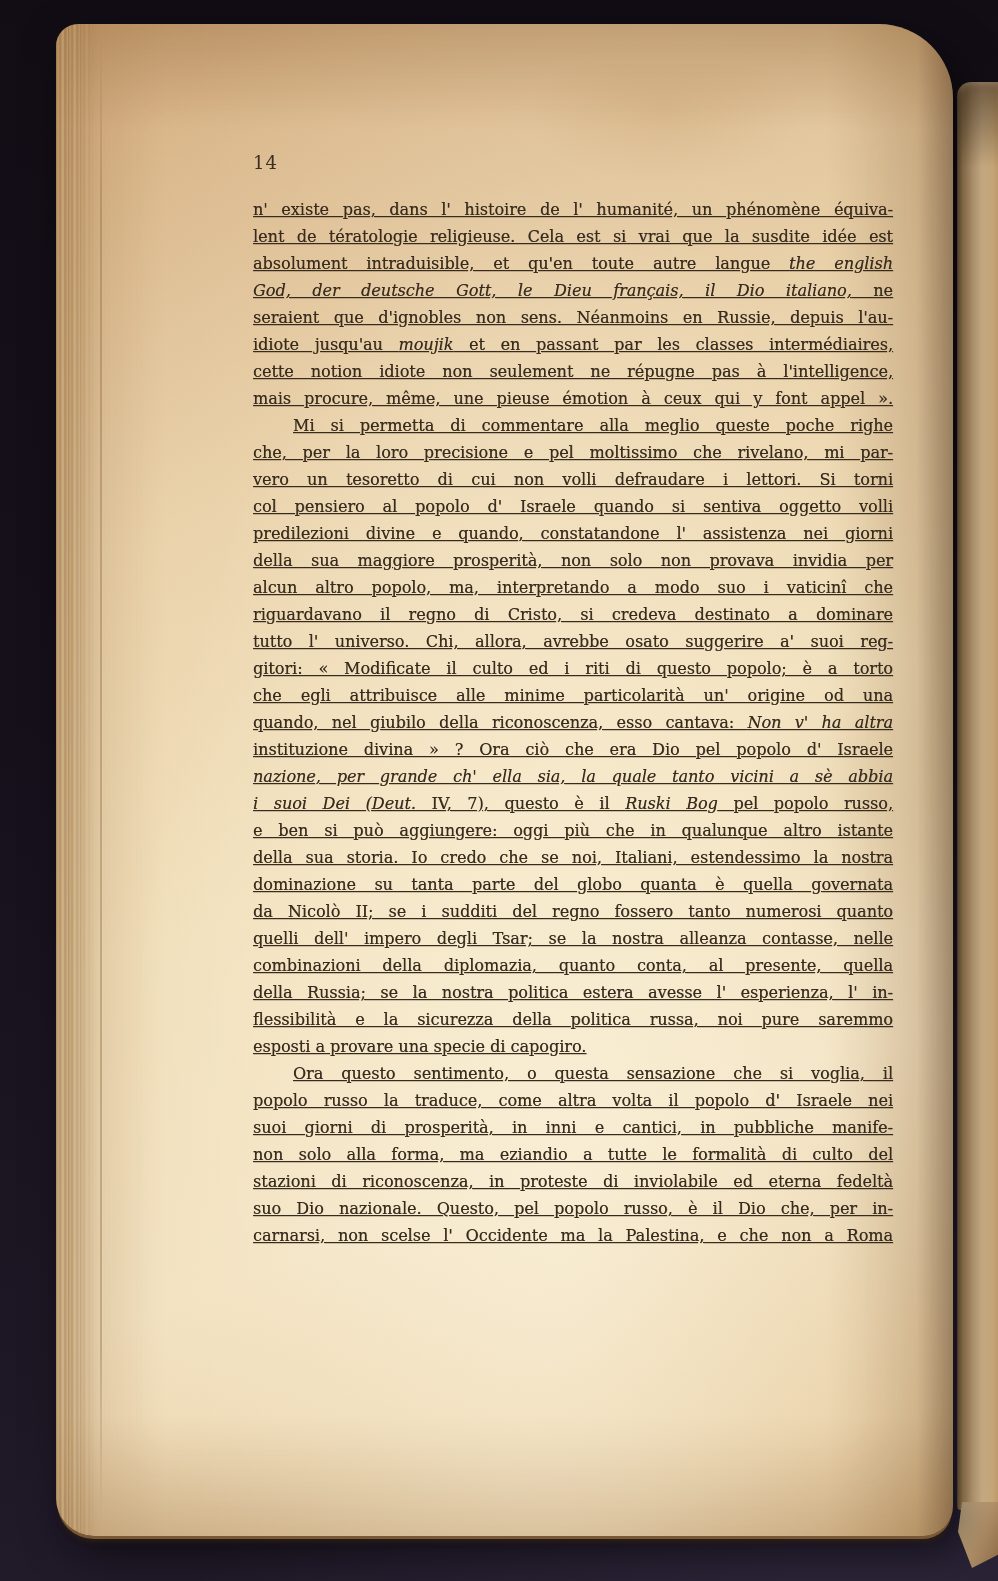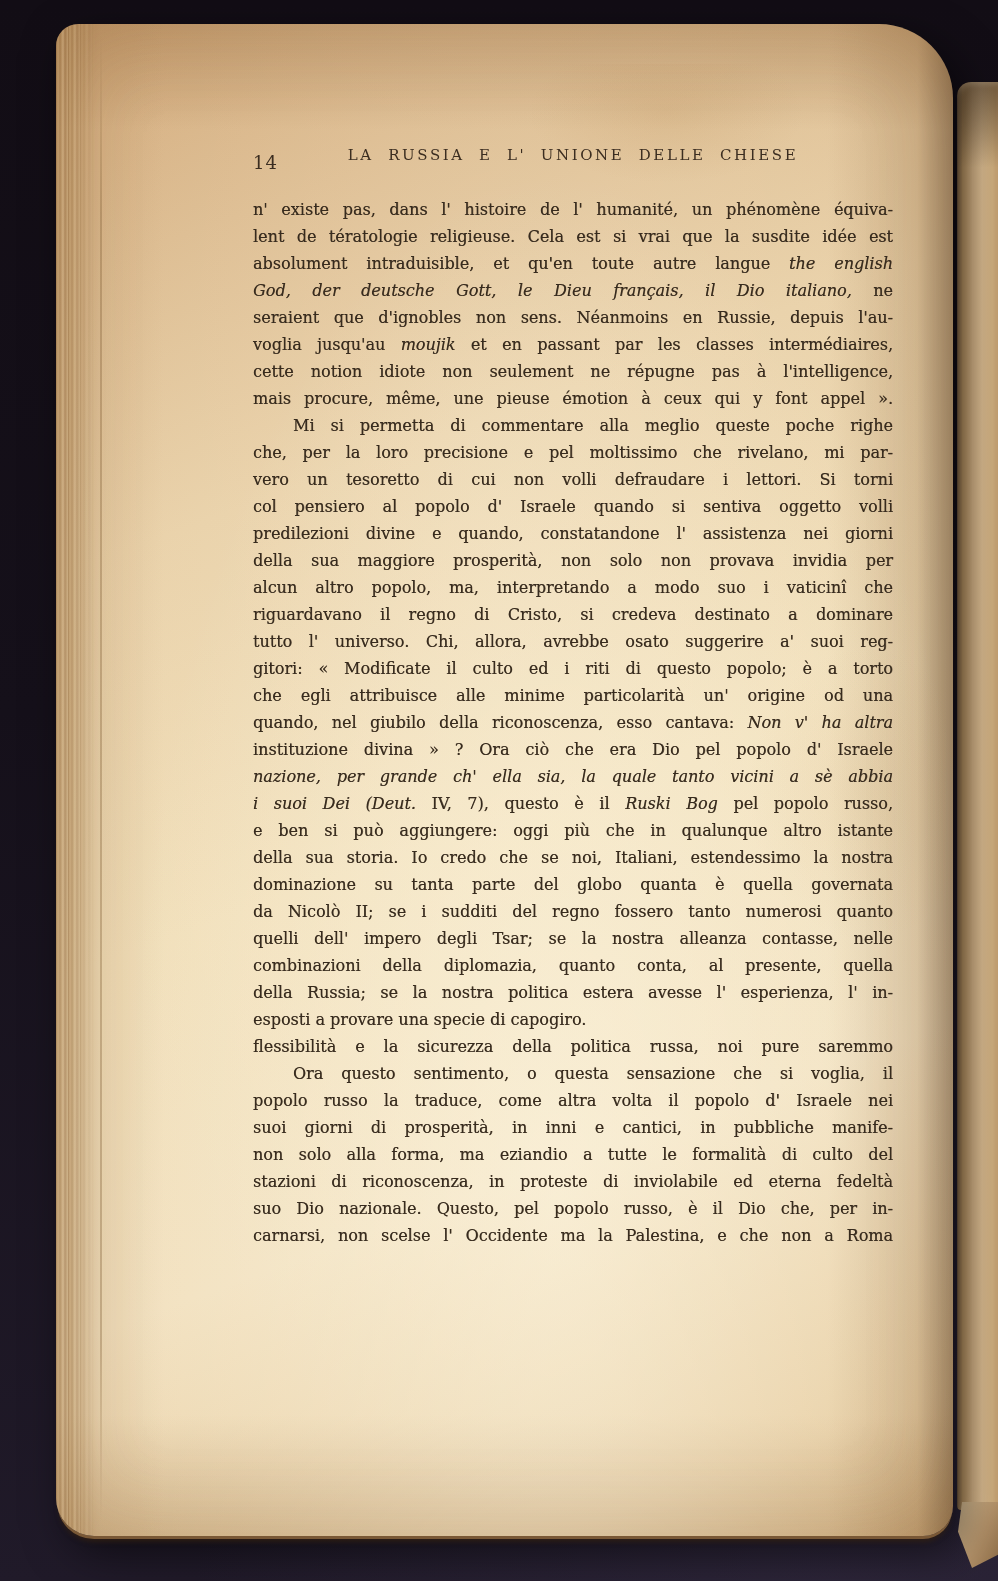--- a/index.html
+++ b/index.html
@@ -116,20 +116,21 @@
     width: 640px;
     color: #372b1e;
     font-size: 16px;
     line-height: 27px;
     text-shadow: 0.3px 0.4px 0.5px rgba(45,30,15,0.55);
   }
   .bodytext .line {
     text-align: justify;
     text-align-last: justify;
     white-space: normal;
+    text-decoration: underline;
   }
   .bodytext .line.lastline { text-align-last: left; }
   .bodytext .line.indent { text-indent: 40px; }
   .bodytext em { font-style: italic; }
 </style>
 </head>
 <body>
 
 <div class="scene">
 
@@ -137,30 +138,29 @@
   <div class="corner-wedge"></div>
 
   <div class="page">
     <div class="deckle"></div>
     <div class="deckle-line"></div>
     <div class="stain-top"></div>
     <div class="stain-mid"></div>
 
     <div class="pagehead">
       <span class="page-number">14</span>
-      <span class="running-title">LA RUSSIA E L' UNIONE DELLE CHIESE</span>
     </div>
 
     <div class="bodytext" id="body-text">
         <div class="line"><span>n' existe pas, dans l' histoire de l' humanité, un phénomène équiva-</span></div>
         <div class="line"><span>lent de tératologie religieuse. Cela est si vrai que la susdite idée est</span></div>
         <div class="line"><span>absolument intraduisible, et qu'en toute autre langue </span><em>the english</em></div>
         <div class="line"><em>God, der deutsche Gott, le Dieu français, il Dio italiano,</em><span> ne</span></div>
         <div class="line"><span>seraient que d'ignobles non sens. Néanmoins en Russie, depuis l'au-</span></div>
-        <div class="line"><span>voglia jusqu'au </span><em>moujik</em><span> et en passant par les classes intermédiaires,</span></div>
+        <div class="line"><span>idiote jusqu'au </span><em>moujik</em><span> et en passant par les classes intermédiaires,</span></div>
         <div class="line"><span>cette notion idiote non seulement ne répugne pas à l'intelligence,</span></div>
         <div class="line"><span>mais procure, même, une pieuse émotion à ceux qui y font appel ».</span></div>
         <div class="line indent"><span>Mi si permetta di commentare alla meglio queste poche righe</span></div>
         <div class="line"><span>che, per la loro precisione e pel moltissimo che rivelano, mi par-</span></div>
         <div class="line"><span>vero un tesoretto di cui non volli defraudare i lettori. Si torni</span></div>
         <div class="line"><span>col pensiero al popolo d' Israele quando si sentiva oggetto volli</span></div>
         <div class="line"><span>predilezioni divine e quando, constatandone l' assistenza nei giorni</span></div>
         <div class="line"><span>della sua maggiore prosperità, non solo non provava invidia per</span></div>
         <div class="line"><span>alcun altro popolo, ma, interpretando a modo suo i vaticinî che</span></div>
         <div class="line"><span>riguardavano il regno di Cristo, si credeva destinato a dominare</span></div>
@@ -171,22 +171,22 @@
         <div class="line"><span>instituzione divina » ? Ora ciò che era Dio pel popolo d' Israele</span></div>
         <div class="line"><em>nazione, per grande ch' ella sia, la quale tanto vicini a sè abbia</em></div>
         <div class="line"><em>i suoi Dei (Deut.</em><span> IV, 7), questo è il </span><em>Ruski Bog</em><span> pel popolo russo,</span></div>
         <div class="line"><span>e ben si può aggiungere: oggi più che in qualunque altro istante</span></div>
         <div class="line"><span>della sua storia. Io credo che se noi, Italiani, estendessimo la nostra</span></div>
         <div class="line"><span>dominazione su tanta parte del globo quanta è quella governata</span></div>
         <div class="line"><span>da Nicolò II; se i sudditi del regno fossero tanto numerosi quanto</span></div>
         <div class="line"><span>quelli dell' impero degli Tsar; se la nostra alleanza contasse, nelle</span></div>
         <div class="line"><span>combinazioni della diplomazia, quanto conta, al presente, quella</span></div>
         <div class="line"><span>della Russia; se la nostra politica estera avesse l' esperienza, l' in-</span></div>
+        <div class="line"><span>flessibilità e la sicurezza della politica russa, noi pure saremmo</span></div>
         <div class="line lastline"><span>esposti a provare una specie di capogiro.</span></div>
-        <div class="line"><span>flessibilità e la sicurezza della politica russa, noi pure saremmo</span></div>
         <div class="line indent"><span>Ora questo sentimento, o questa sensazione che si voglia, il</span></div>
         <div class="line"><span>popolo russo la traduce, come altra volta il popolo d' Israele nei</span></div>
         <div class="line"><span>suoi giorni di prosperità, in inni e cantici, in pubbliche manife-</span></div>
         <div class="line"><span>non solo alla forma, ma eziandio a tutte le formalità di culto del</span></div>
         <div class="line"><span>stazioni di riconoscenza, in proteste di inviolabile ed eterna fedeltà</span></div>
         <div class="line"><span>suo Dio nazionale. Questo, pel popolo russo, è il Dio che, per in-</span></div>
         <div class="line"><span>carnarsi, non scelse l' Occidente ma la Palestina, e che non a Roma</span></div>
       </div>
   </div>
 

